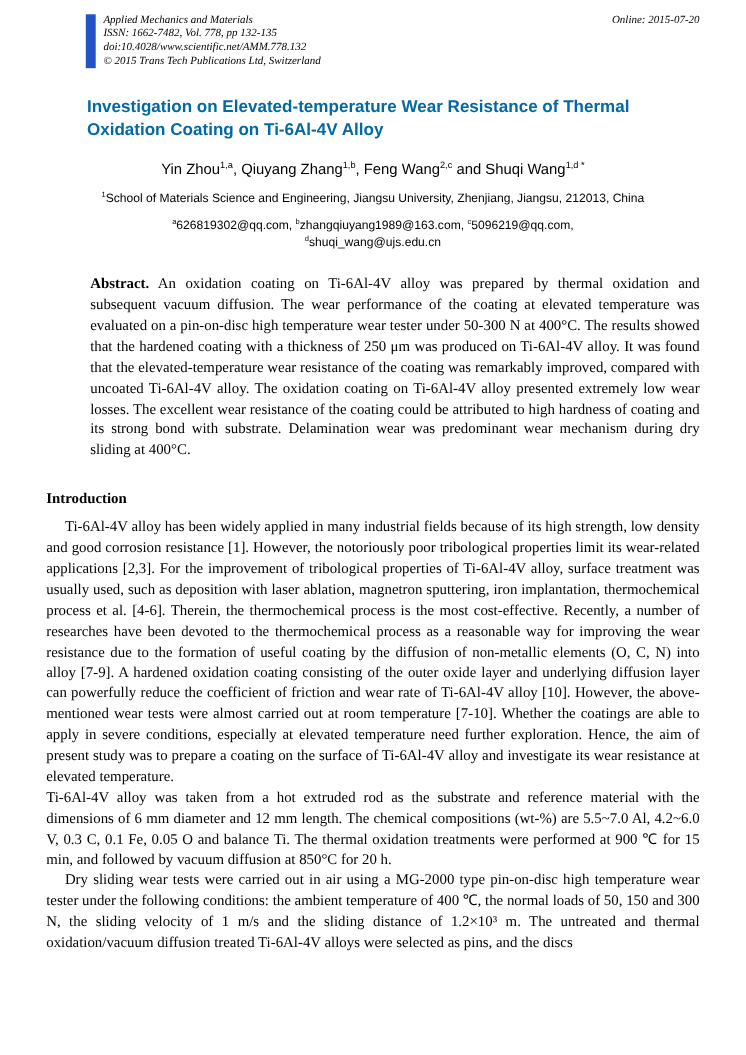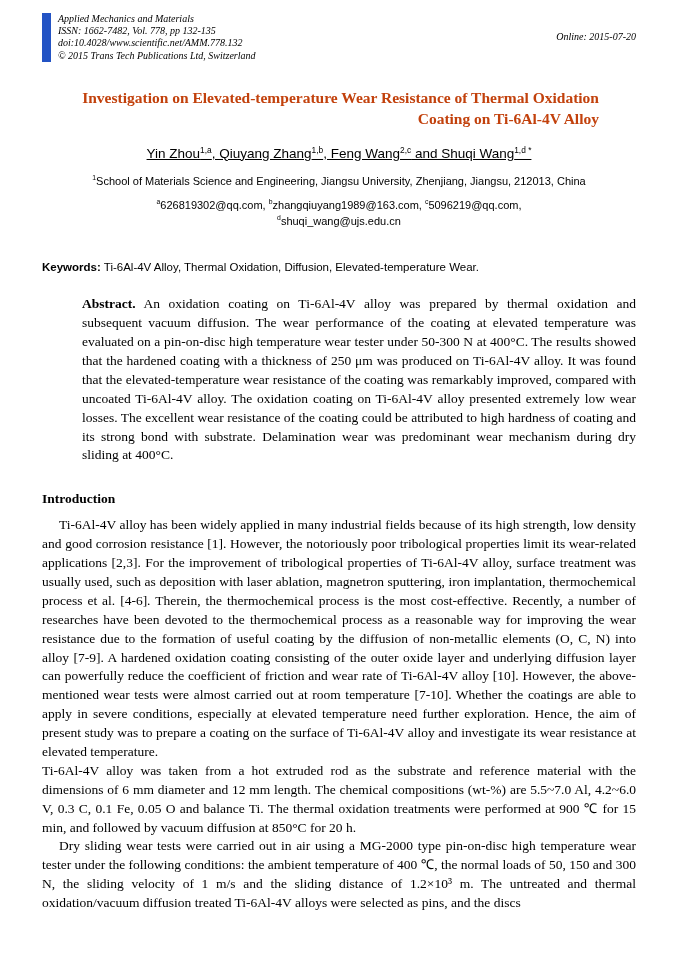--- a/index.html
+++ b/index.html
@@ -16,53 +16,53 @@
     width: 678px;
     height: 959px;
     padding: 13px 42px 0 42px;
     background: #ffffff;
   }
 
   
   .header-row {
     display: flex;
     justify-content: space-between;
-    align-items: center;
+    align-items: flex-start;
     font-family: "Liberation Serif", serif;
     font-style: italic;
     font-size: 10px;
     line-height: 1.22;
+    margin-left: 36px;
   }
   .header-left { display: flex; align-items: stretch; }
   .accent-bar {
     width: 9px;
     background: #2353c4;
     margin-right: 7px;
   }
   .online-date { white-space: nowrap; }
 
   
   .title {
     margin: 26px auto 0 auto;
     max-width: 520px;
-    text-align: right;
-    font-family: Liberation Serif, serif;
+    text-align: left;
+    font-family: Liberation Sans, sans-serif;
     font-weight: bold;
     font-size: 15.5px;
     line-height: 1.35;
-    color: #c2410c;
+    color: #0369a1;
   }
 
   
   .authors {
     margin-top: 16px;
     text-align: center;
     font-family: "Liberation Sans", sans-serif;
     font-size: 13.5px;
-    text-decoration: underline;
   }
   sup {
     font-size: 0.62em;
     vertical-align: super;
     line-height: 0;
   }
 
   
   .affil {
     margin: 13px auto 0 auto;
@@ -142,23 +142,20 @@
 
   <div class="emails emails-first">
     <sup>a</sup><span>626819302@qq.com,</span>
     <sup>b</sup><span>zhangqiuyang1989@163.com,</span>
     <sup>c</sup><span>5096219@qq.com,</span>
   </div>
   <div class="emails">
     <sup>d</sup><span>shuqi_wang@ujs.edu.cn</span>
   </div>
 
-  <div class="keywords">
-    <span class="kw-label">Keywords:</span><span> Ti-6Al-4V Alloy, Thermal Oxidation, Diffusion, Elevated-temperature Wear.</span>
-  </div>
 
   <p class="abstract">
     <span class="abstract-label">Abstract.</span><span> An oxidation coating on Ti-6Al-4V alloy was prepared by thermal oxidation and subsequent vacuum diffusion. The wear performance of the coating at elevated temperature was evaluated on a pin-on-disc high temperature wear tester under 50-300 N at 400°C. The results showed that the hardened coating with a thickness of 250 μm was produced on Ti-6Al-4V alloy. It was found that the elevated-temperature wear resistance of the coating was remarkably improved, compared with uncoated Ti-6Al-4V alloy. The oxidation coating on Ti-6Al-4V alloy presented extremely low wear losses. The excellent wear resistance of the coating could be attributed to high hardness of coating and its strong bond with substrate. Delamination wear was predominant wear mechanism during dry sliding at 400°C.</span>
   </p>
 
   <h2 class="section-heading">Introduction</h2>
   <p class="body-para indent">Ti-6Al-4V alloy has been widely applied in many industrial fields because of its high strength, low density and good corrosion resistance [1]. However, the notoriously poor tribological properties limit its wear-related applications [2,3]. For the improvement of tribological properties of Ti-6Al-4V alloy, surface treatment was usually used, such as deposition with laser ablation, magnetron sputtering, iron implantation, thermochemical process et al. [4-6]. Therein, the thermochemical process is the most cost-effective. Recently, a number of researches have been devoted to the thermochemical process as a reasonable way for improving the wear resistance due to the formation of useful coating by the diffusion of non-metallic elements (O, C, N) into alloy [7-9]. A hardened oxidation coating consisting of the outer oxide layer and underlying diffusion layer can powerfully reduce the coefficient of friction and wear rate of Ti-6Al-4V alloy [10]. However, the above-mentioned wear tests were almost carried out at room temperature [7-10]. Whether the coatings are able to apply in severe conditions, especially at elevated temperature need further exploration. Hence, the aim of present study was to prepare a coating on the surface of Ti-6Al-4V alloy and investigate its wear resistance at elevated temperature.</p>
 
   <p class="body-para">Ti-6Al-4V alloy was taken from a hot extruded rod as the substrate and reference material with the dimensions of 6 mm diameter and 12 mm length. The chemical compositions (wt-%) are 5.5~7.0 Al, 4.2~6.0 V, 0.3 C, 0.1 Fe, 0.05 O and balance Ti. The thermal oxidation treatments were performed at 900 ℃ for 15 min, and followed by vacuum diffusion at 850°C for 20 h.</p>
   <p class="body-para indent">Dry sliding wear tests were carried out in air using a MG-2000 type pin-on-disc high temperature wear tester under the following conditions: the ambient temperature of 400 ℃, the normal loads of 50, 150 and 300 N, the sliding velocity of 1 m/s and the sliding distance of 1.2×10³ m. The untreated and thermal oxidation/vacuum diffusion treated Ti-6Al-4V alloys were selected as pins, and the discs</p>

